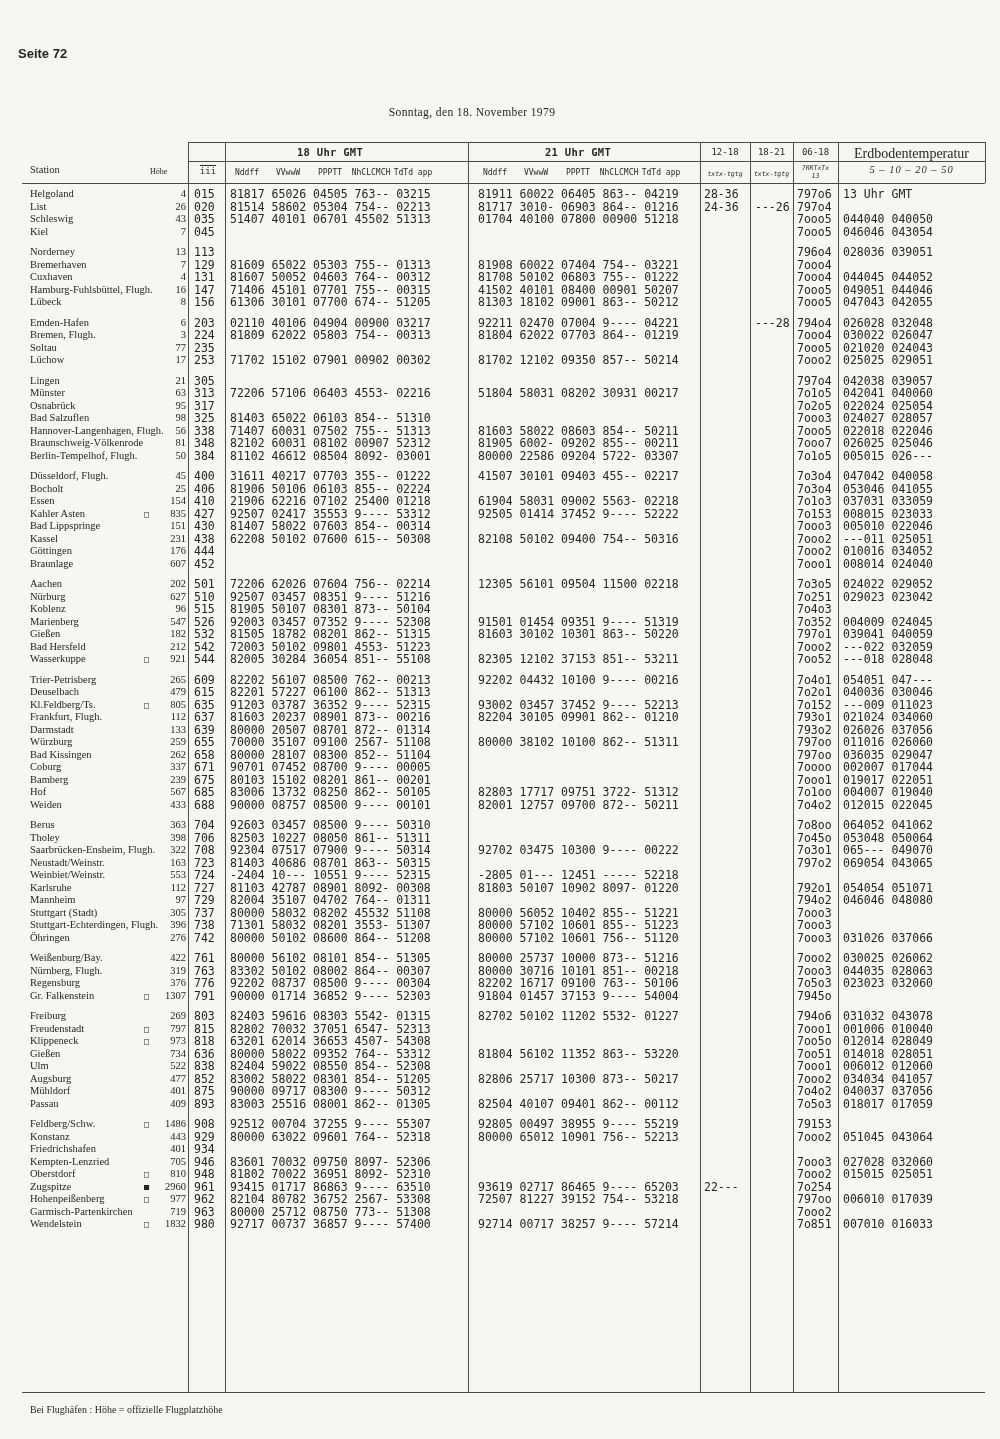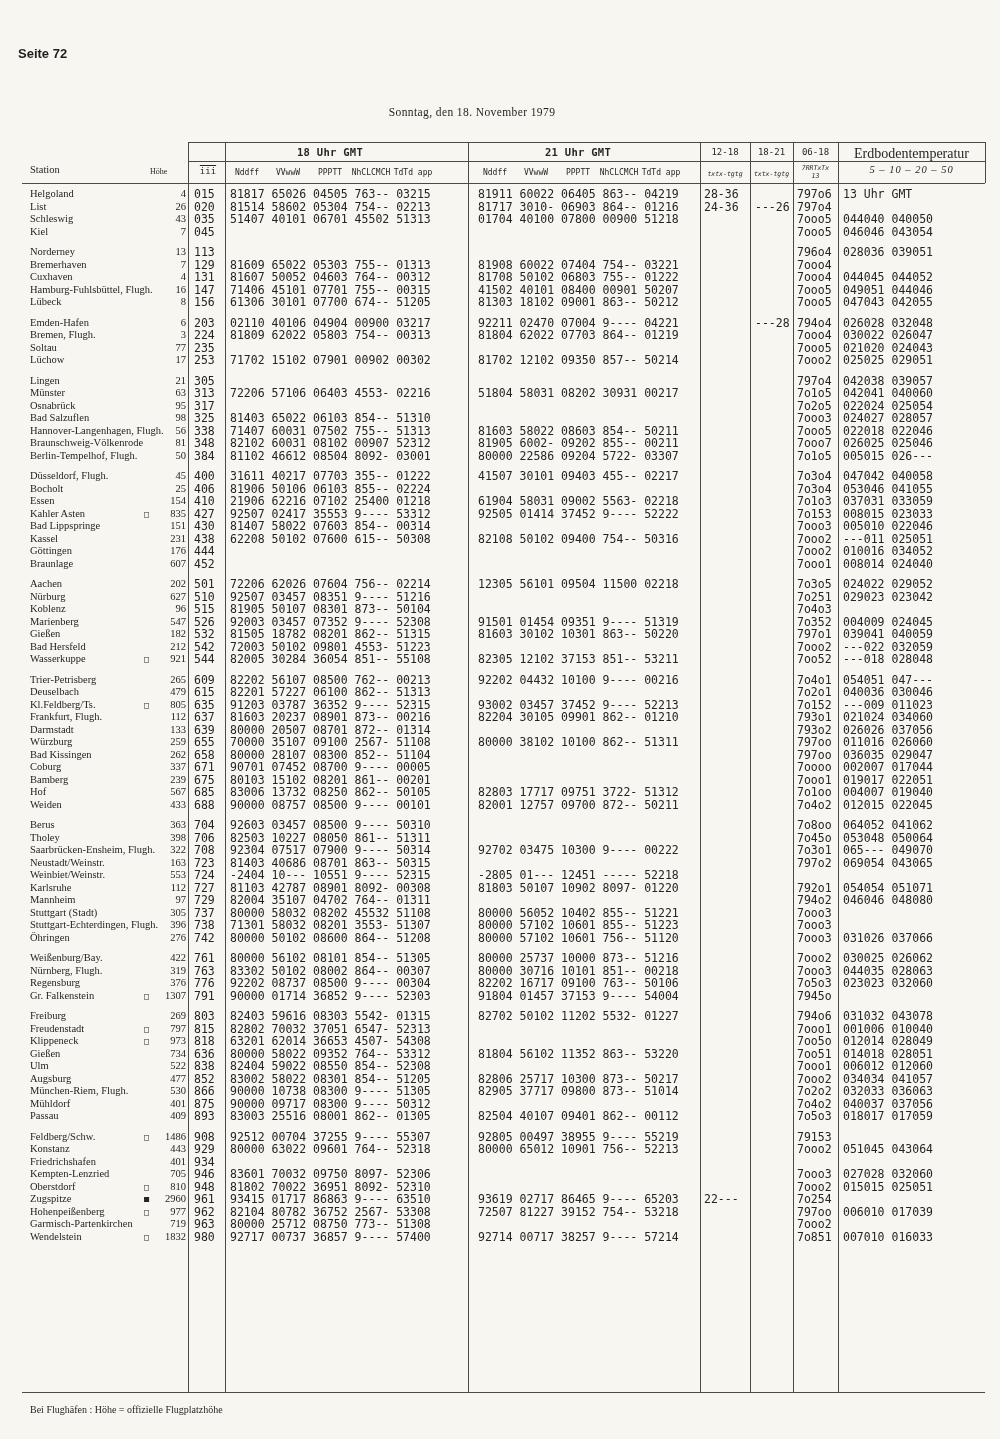--- a/index.html
+++ b/index.html
@@ -877,32 +877,20 @@
     <span class="c hoehe">477</span>
     <span class="c iii">852</span>
     <span class="c g18">83002 58022 08301 854-- 51205</span>
     <span class="c g21">82806 25717 10300 873-- 50217</span>
     <span class="c t1"></span>
     <span class="c t2"></span>
     <span class="c rr">7ooo2</span>
     <span class="c erd">034034 041057</span>
   </div>
     <div class="row">
-    <span class="c station">München-Riem, Flugh.</span>
-    <span class="c sym"></span>
-    <span class="c hoehe">530</span>
-    <span class="c iii">866</span>
-    <span class="c g18">90000 10738 08300 9---- 51305</span>
-    <span class="c g21">82905 37717 09800 873-- 51014</span>
-    <span class="c t1"></span>
-    <span class="c t2"></span>
-    <span class="c rr">7o2o2</span>
-    <span class="c erd">032033 036063</span>
-  </div>
-    <div class="row">
     <span class="c station">Mühldorf</span>
     <span class="c sym"></span>
     <span class="c hoehe">401</span>
     <span class="c iii">875</span>
     <span class="c g18">90000 09717 08300 9---- 50312</span>
     <span class="c g21"></span>
     <span class="c t1"></span>
     <span class="c t2"></span>
     <span class="c rr">7o4o2</span>
     <span class="c erd">040037 037056</span>

